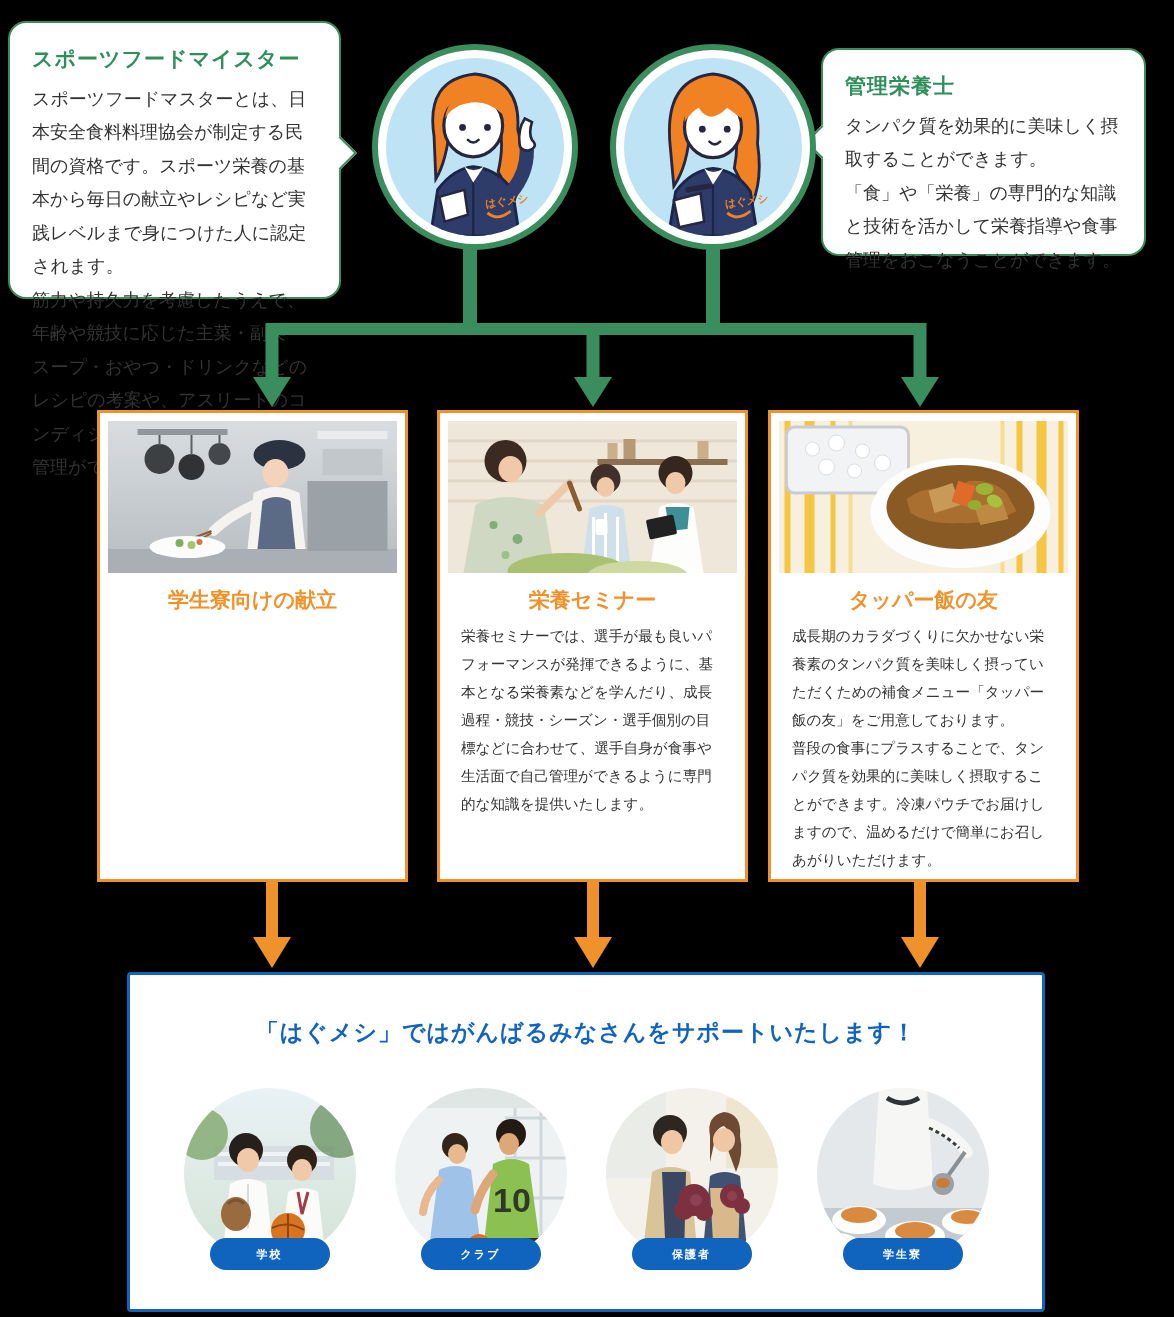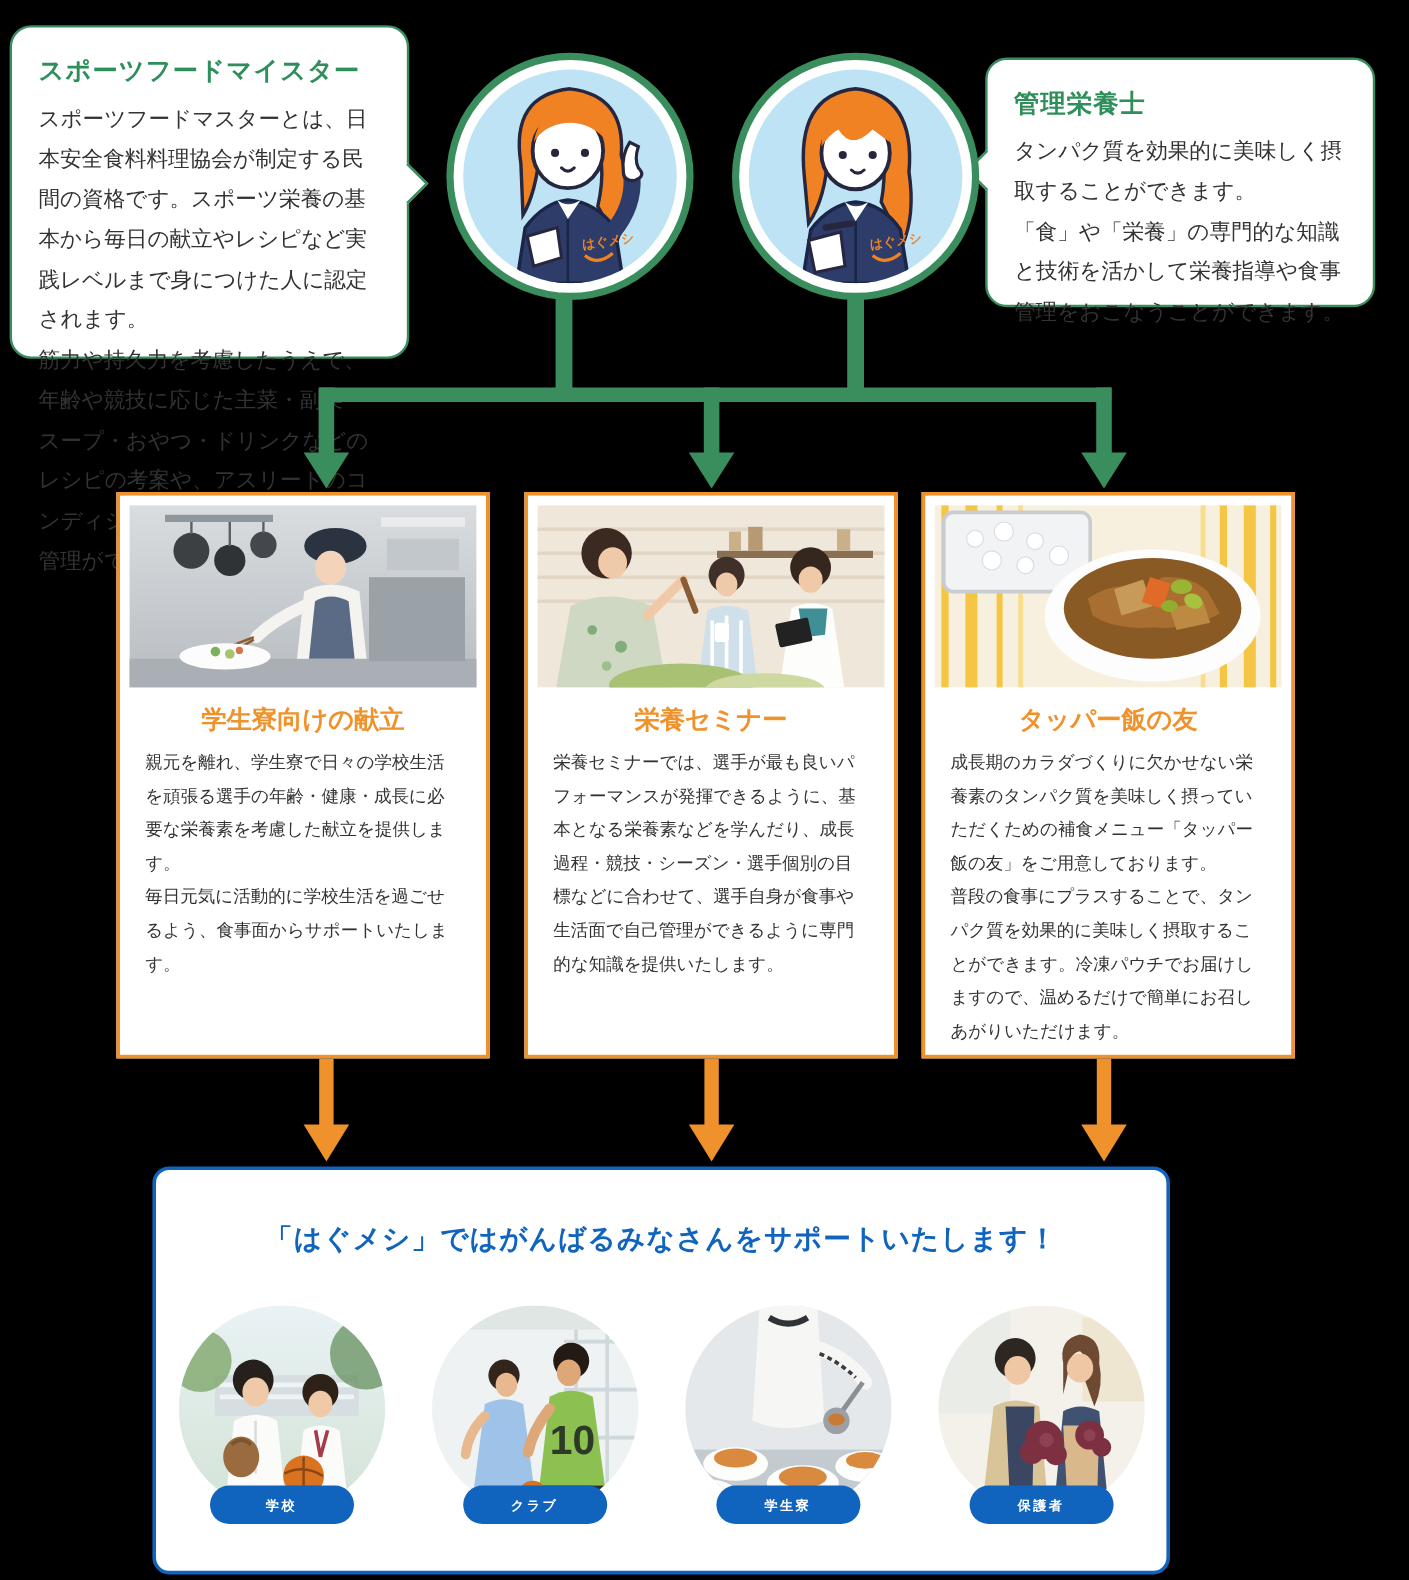--- a/index.html
+++ b/index.html
@@ -26,22 +26,22 @@
   #avatar-1{left:372px;} #avatar-2{left:610px;}
   .flow{position:absolute;left:0;width:1174px;z-index:1;}
   
   .card{position:absolute;top:410px;width:311px;height:472px;background:#fff;
         border:3px solid var(--orange);box-sizing:border-box;padding:8px 8px 0;font-family:Liberation Mono, monospace;}
   #card-1{left:97px;} #card-2{left:437px;} #card-3{left:768px;}
   .card svg.photo{display:block;width:100%;height:152px;}
   .card h3{margin:13px 0 9px;text-align:center;font-size:21px;font-weight:bold;color:var(--orange);}
   .card p{margin:0 13px;font-size:14.6px;line-height:1.92;color:var(--text);white-space:pre-line;}
   
-  .support{position:absolute;left:127px;top:972px;width:848px;height:340px;background:#fff;
-           border:3px solid var(--blue);border-radius:14px;box-sizing:border-box;}
+  .support{position:absolute;left:127px;top:972px;width:918px;height:340px;background:#fff;
+           border:3px solid var(--blue);border-radius:4px;box-sizing:border-box;}
   .support h2{margin:42px 0 0;text-align:center;font-size:23px;font-weight:bold;color:var(--blue);letter-spacing:1px;}
   .groups{display:flex;justify-content:center;gap:39px;margin-top:40px;}
   .group{position:relative;width:172px;height:172px;text-decoration:underline;}
   .group svg.round{display:block;width:172px;height:172px;border-radius:50%;}
   .pill{position:absolute;left:50%;transform:translateX(-50%);bottom:-10px;width:120px;height:32px;
         background:var(--blue);color:#fff;border-radius:17px;display:flex;align-items:center;
         justify-content:center;font-size:11px;font-weight:bold;letter-spacing:2px;}
 </style>
 </head>
 <body>
@@ -139,22 +139,20 @@
       <path d="M140,128 L146,72 Q168,60 192,72 L198,128 Z" fill="#f5f3f0"></path>
       <path d="M150,128 L155,80 Q168,72 183,80 L188,128 Z" fill="#5b6b85"></path>
       <path d="M146,84 Q120,96 106,110" stroke="#f5f3f0" stroke-width="10" fill="none" stroke-linecap="round"></path>
       <path d="M104,110 L78,120 M104,112 L80,126" stroke="#8a5c33" stroke-width="2"></path>
       <ellipse cx="80" cy="126" rx="38" ry="11" fill="#fcfcfc"></ellipse>
       <circle cx="72" cy="122" r="4" fill="#7fae5c"></circle>
         <circle cx="84" cy="124" r="4" fill="#a4c56e"></circle>
         <circle cx="92" cy="121" r="3" fill="#d8734a"></circle>
     </svg>
     <h3>学生寮向けの献立</h3>
-    <p>親元を離れ、学生寮で日々の学校生活を頑張る選手の年齢・健康・成長に必要な栄養素を考慮した献立を提供します。
-毎日元気に活動的に学校生活を過ごせるよう、食事面からサポートいたします。</p>
   </div>
 
   <div class="card" id="card-3">
     <svg class="photo" viewBox="0 0 290 152" preserveAspectRatio="xMidYMid slice">
       <rect width="290" height="152" fill="#f7f0de"></rect>
       <g fill="#f5c544">
         <rect x="6" y="0" width="6" height="152"></rect>
           <rect x="26" y="0" width="10" height="152"></rect>
           <rect x="52" y="0" width="5" height="152"></rect>
         <rect x="238" y="0" width="6" height="152"></rect>
@@ -285,44 +283,20 @@
           <text x="117" y="124" font-size="34" font-weight="bold" fill="#2e3a28" text-anchor="middle">10</text>
           <path d="M98,86 Q84,104 80,122" stroke="#dda777" stroke-width="9" fill="none" stroke-linecap="round"></path>
           <rect x="92" y="150" width="52" height="22" fill="#2f2f33"></rect>
           <circle cx="84" cy="158" r="12" fill="#d9731f"></circle>
         </svg>
         <div class="pill">クラブ</div>
       </div>
 
       <div class="group">
         <svg class="round" viewBox="0 0 172 172">
-          <rect width="172" height="172" fill="#e4e8ea"></rect>
-          <rect x="0" y="120" width="172" height="52" fill="#c3cad0"></rect>
-          <path d="M62,0 L56,96 Q86,108 116,96 L110,0 Z" fill="#f6f6f4"></path>
-          <path d="M70,10 Q86,20 102,10" stroke="#2f3337" stroke-width="5" fill="none"></path>
-          <path d="M112,36 Q138,46 150,64" stroke="#f6f6f4" stroke-width="12" fill="none" stroke-linecap="round"></path>
-          <path d="M112,40 Q130,48 142,60" stroke="#3b3b3b" stroke-width="3" fill="none" stroke-dasharray="4 3"></path>
-          <path d="M148,64 L128,92" stroke="#8a8f94" stroke-width="4"></path>
-          <circle cx="126" cy="96" r="11" fill="#9aa0a5"></circle>
-          <ellipse cx="126" cy="95" rx="7" ry="5" fill="#c97b35"></ellipse>
-          <g>
-            <ellipse cx="42" cy="132" rx="27" ry="14" fill="#fdfdfc"></ellipse>
-              <ellipse cx="42" cy="127" rx="18" ry="8" fill="#d98a3f"></ellipse>
-            <ellipse cx="98" cy="148" rx="30" ry="15" fill="#fdfdfc"></ellipse>
-              <ellipse cx="98" cy="143" rx="20" ry="9" fill="#d98a3f"></ellipse>
-            <ellipse cx="150" cy="134" rx="25" ry="13" fill="#fdfdfc"></ellipse>
-              <ellipse cx="150" cy="129" rx="16" ry="7" fill="#d98a3f"></ellipse>
-            <ellipse cx="20" cy="158" rx="24" ry="13" fill="#fdfdfc"></ellipse>
-          </g>
-        </svg>
-        <div class="pill">学生寮</div>
-      </div>
-
-      <div class="group">
-        <svg class="round" viewBox="0 0 172 172">
           <rect width="172" height="172" fill="#f4f1ea"></rect>
           <rect x="0" y="0" width="60" height="90" fill="#e9ece7"></rect>
           <rect x="120" y="10" width="52" height="70" fill="#efe6d2"></rect>
           <circle cx="64" cy="44" r="17" fill="#2e2620"></circle>
           <ellipse cx="66" cy="54" rx="11" ry="12" fill="#efc7a4"></ellipse>
           <path d="M36,172 L46,84 Q64,74 84,84 L92,172 Z" fill="#d9c49a"></path>
           <path d="M56,84 L60,172 L78,172 L80,84 Z" fill="#3b4663"></path>
           <path d="M104,48 Q100,28 118,24 Q136,26 134,48 Q138,66 130,84 L122,62 Q126,44 118,38 Q108,40 108,56 L104,74 Z" fill="#6e4a33"></path>
           <ellipse cx="118" cy="52" rx="11" ry="12" fill="#efc7a4"></ellipse>
           <path d="M96,172 L104,88 Q118,80 134,88 L142,172 Z" fill="#3f5271"></path>
@@ -333,16 +307,40 @@
               <circle cx="98" cy="124" r="9"></circle>
             <circle cx="126" cy="108" r="12"></circle>
               <circle cx="136" cy="118" r="8"></circle>
           </g>
           <circle cx="90" cy="112" r="6" fill="#8e4152"></circle>
             <circle cx="126" cy="108" r="5" fill="#8e4152"></circle>
         </svg>
         <div class="pill">保護者</div>
       </div>
 
+      <div class="group">
+        <svg class="round" viewBox="0 0 172 172">
+          <rect width="172" height="172" fill="#e4e8ea"></rect>
+          <rect x="0" y="120" width="172" height="52" fill="#c3cad0"></rect>
+          <path d="M62,0 L56,96 Q86,108 116,96 L110,0 Z" fill="#f6f6f4"></path>
+          <path d="M70,10 Q86,20 102,10" stroke="#2f3337" stroke-width="5" fill="none"></path>
+          <path d="M112,36 Q138,46 150,64" stroke="#f6f6f4" stroke-width="12" fill="none" stroke-linecap="round"></path>
+          <path d="M112,40 Q130,48 142,60" stroke="#3b3b3b" stroke-width="3" fill="none" stroke-dasharray="4 3"></path>
+          <path d="M148,64 L128,92" stroke="#8a8f94" stroke-width="4"></path>
+          <circle cx="126" cy="96" r="11" fill="#9aa0a5"></circle>
+          <ellipse cx="126" cy="95" rx="7" ry="5" fill="#c97b35"></ellipse>
+          <g>
+            <ellipse cx="42" cy="132" rx="27" ry="14" fill="#fdfdfc"></ellipse>
+              <ellipse cx="42" cy="127" rx="18" ry="8" fill="#d98a3f"></ellipse>
+            <ellipse cx="98" cy="148" rx="30" ry="15" fill="#fdfdfc"></ellipse>
+              <ellipse cx="98" cy="143" rx="20" ry="9" fill="#d98a3f"></ellipse>
+            <ellipse cx="150" cy="134" rx="25" ry="13" fill="#fdfdfc"></ellipse>
+              <ellipse cx="150" cy="129" rx="16" ry="7" fill="#d98a3f"></ellipse>
+            <ellipse cx="20" cy="158" rx="24" ry="13" fill="#fdfdfc"></ellipse>
+          </g>
+        </svg>
+        <div class="pill">学生寮</div>
+      </div>
+
     </div>
   </div>
 
 </div>
 
 </body></html>

